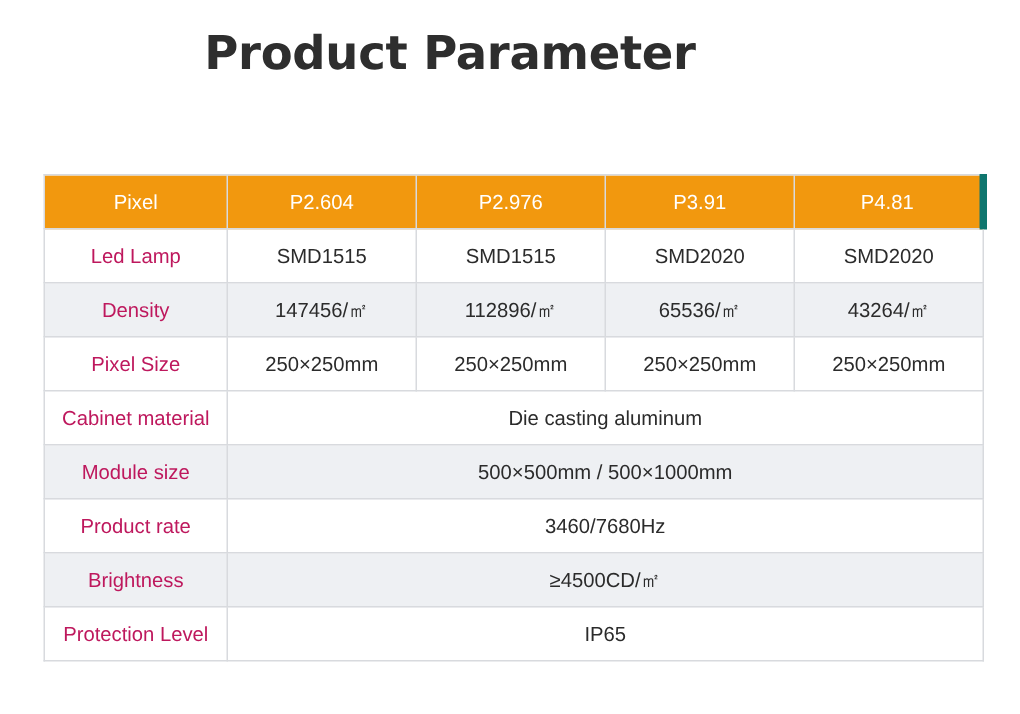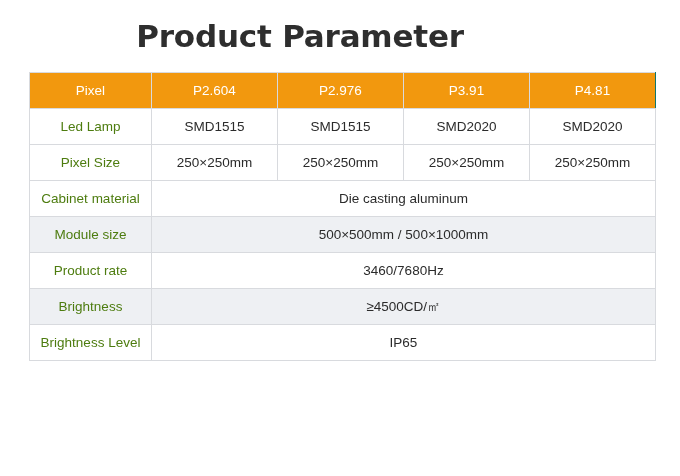--- a/index.html
+++ b/index.html
@@ -39,20 +39,21 @@
     position: absolute;
     left: 29px;
     top: 72px;
     width: 626px;
   }
 
   table.spec {
     border-collapse: collapse;
     width: 626px;
     table-layout: fixed;
+    margin-top: 44px;
   }
 
   table.spec col.c0 { width: 122px; }
   table.spec col.c1 { width: 126px; }
   table.spec col.c2 { width: 126px; }
   table.spec col.c3 { width: 126px; }
   table.spec col.c4 { width: 126px; }
 
   table.spec th,
   table.spec td {
@@ -69,32 +70,32 @@
   thead th {
     background: #f2980e;
     color: #ffffff;
     font-size: 14px;
     font-weight: normal;
     border: 1px solid #f2980e;
     border-right: 2px solid #ffffff;
     height: 38px;
   }
   thead th:last-child {
-    border-right: 1px solid #0f766e;
+    border-right: 5px solid #0f766e;
   }
 
   tbody tr.odd td {
     background: #ffffff;
   }
   tbody tr.even td {
     background: #eef0f3;
   }
 
   td.label {
-    color: #4d7c0f;
+    color: #be185d;
   }
 </style>
 </head>
 <body>
 
 <div class="page">
 
   <div class="title">Product Parameter</div>
 
   <div class="table-wrap">
@@ -118,20 +119,27 @@
       <tbody>
 
         <tr class="odd">
           <td class="label">Led Lamp</td>
           <td>SMD1515</td>
           <td>SMD1515</td>
           <td>SMD2020</td>
           <td>SMD2020</td>
         </tr>
 
+        <tr class="even">
+          <td class="label">Density</td>
+          <td>147456/㎡</td>
+          <td>112896/㎡</td>
+          <td>65536/㎡</td>
+          <td>43264/㎡</td>
+        </tr>
 
         <tr class="odd">
           <td class="label">Pixel Size</td>
           <td>250×250mm</td>
           <td>250×250mm</td>
           <td>250×250mm</td>
           <td>250×250mm</td>
         </tr>
 
 
@@ -149,21 +157,21 @@
           <td class="label">Product rate</td>
           <td colspan="4">3460/7680Hz</td>
         </tr>
 
         <tr class="even">
           <td class="label">Brightness</td>
           <td colspan="4">≥4500CD/㎡</td>
         </tr>
 
         <tr class="odd">
-          <td class="label">Brightness Level</td>
+          <td class="label">Protection Level</td>
           <td colspan="4">IP65</td>
         </tr>
 
       </tbody>
     </table>
   </div>
 
 </div>
 
 </body></html>

